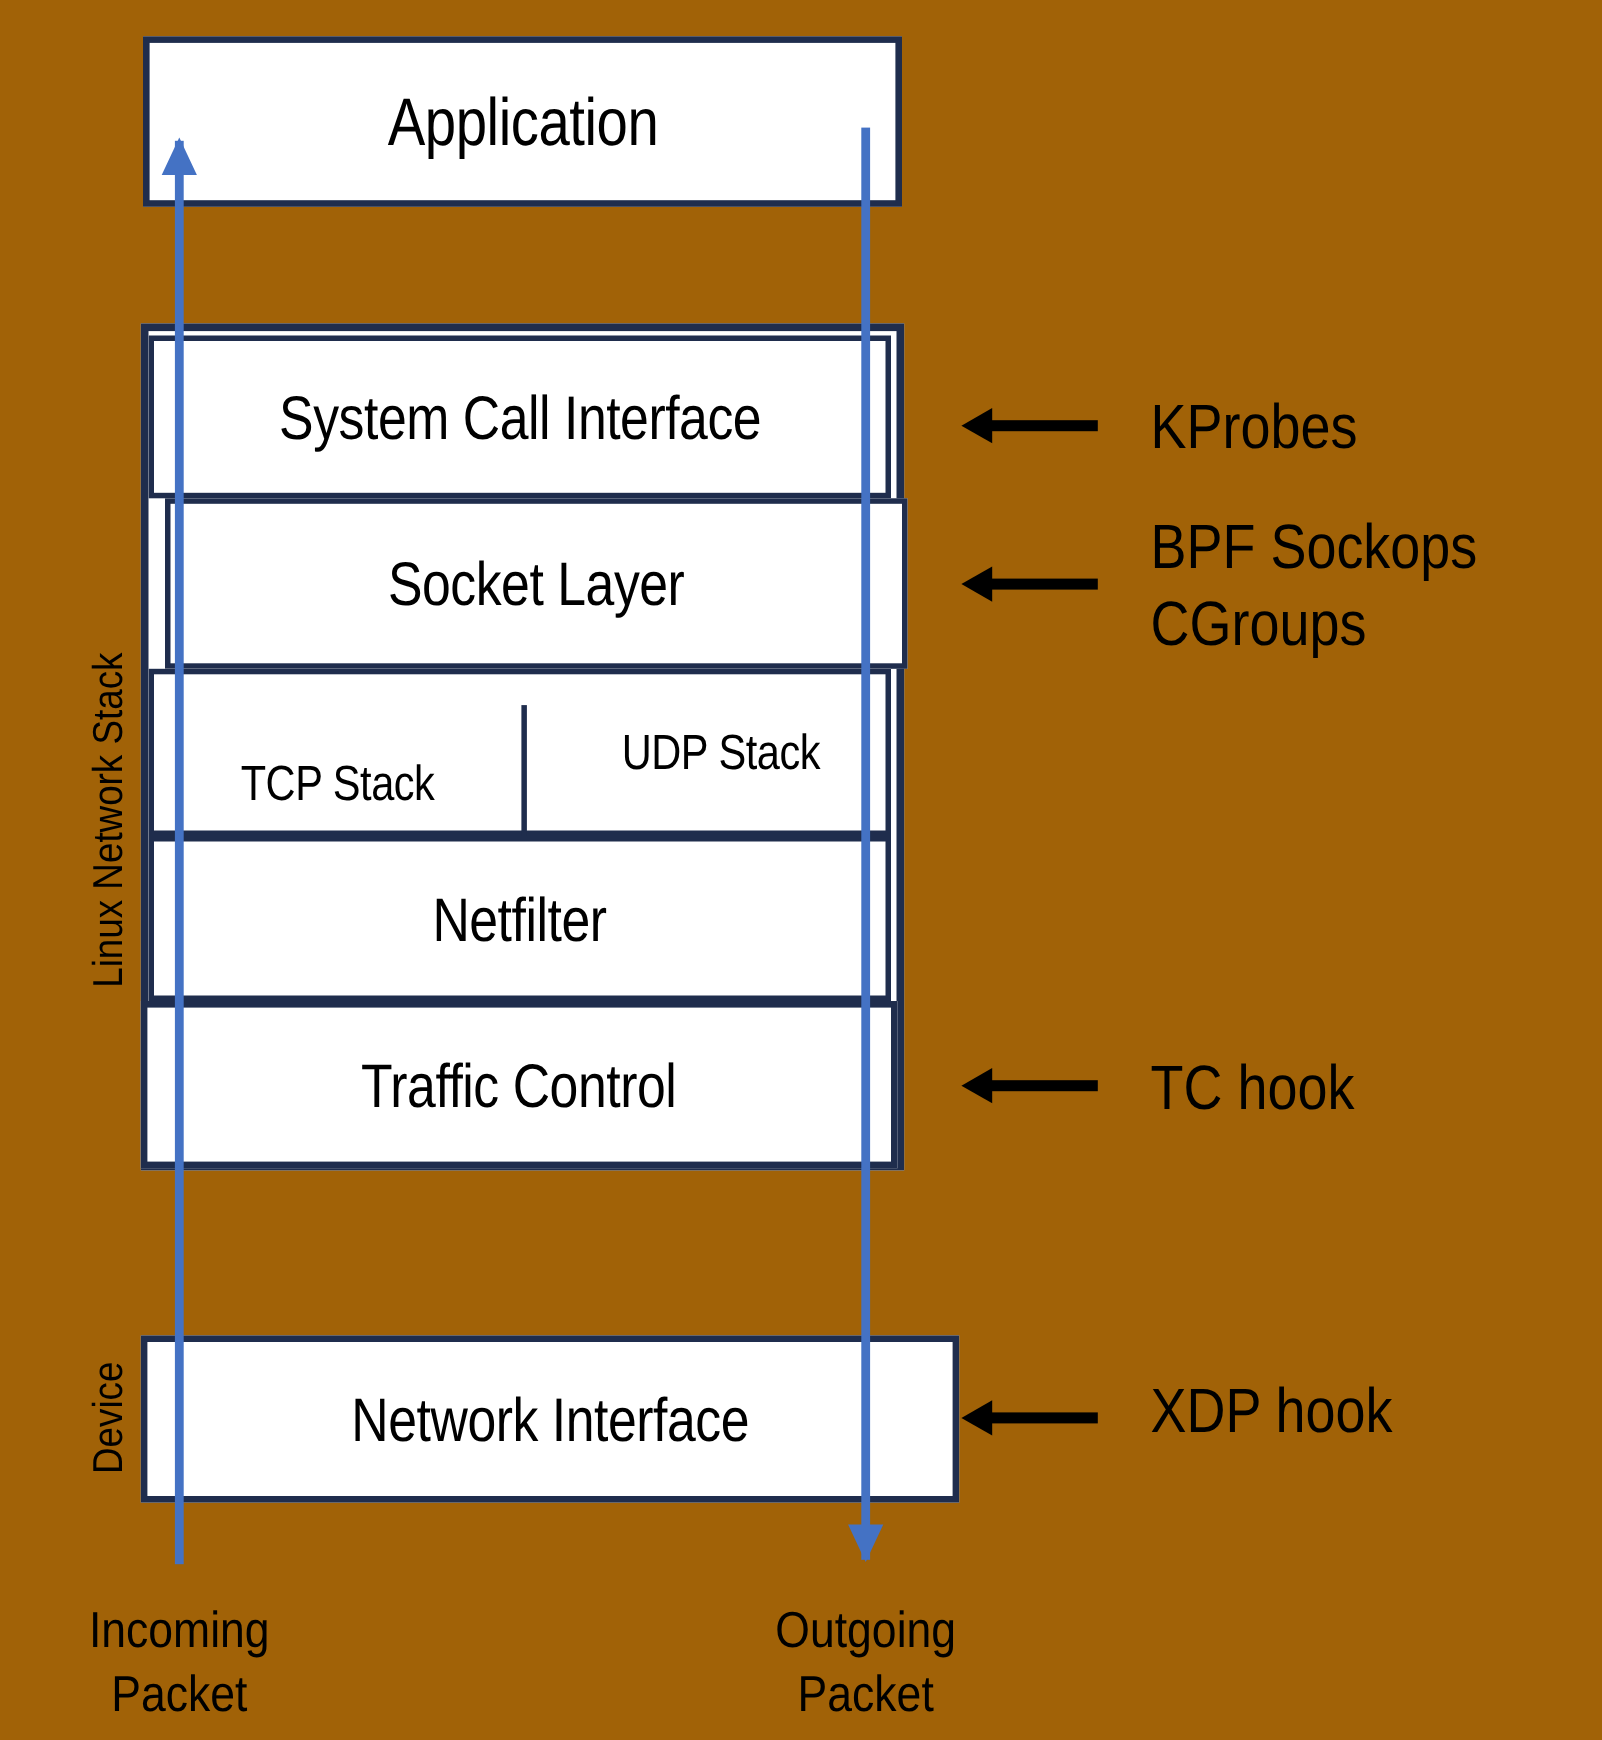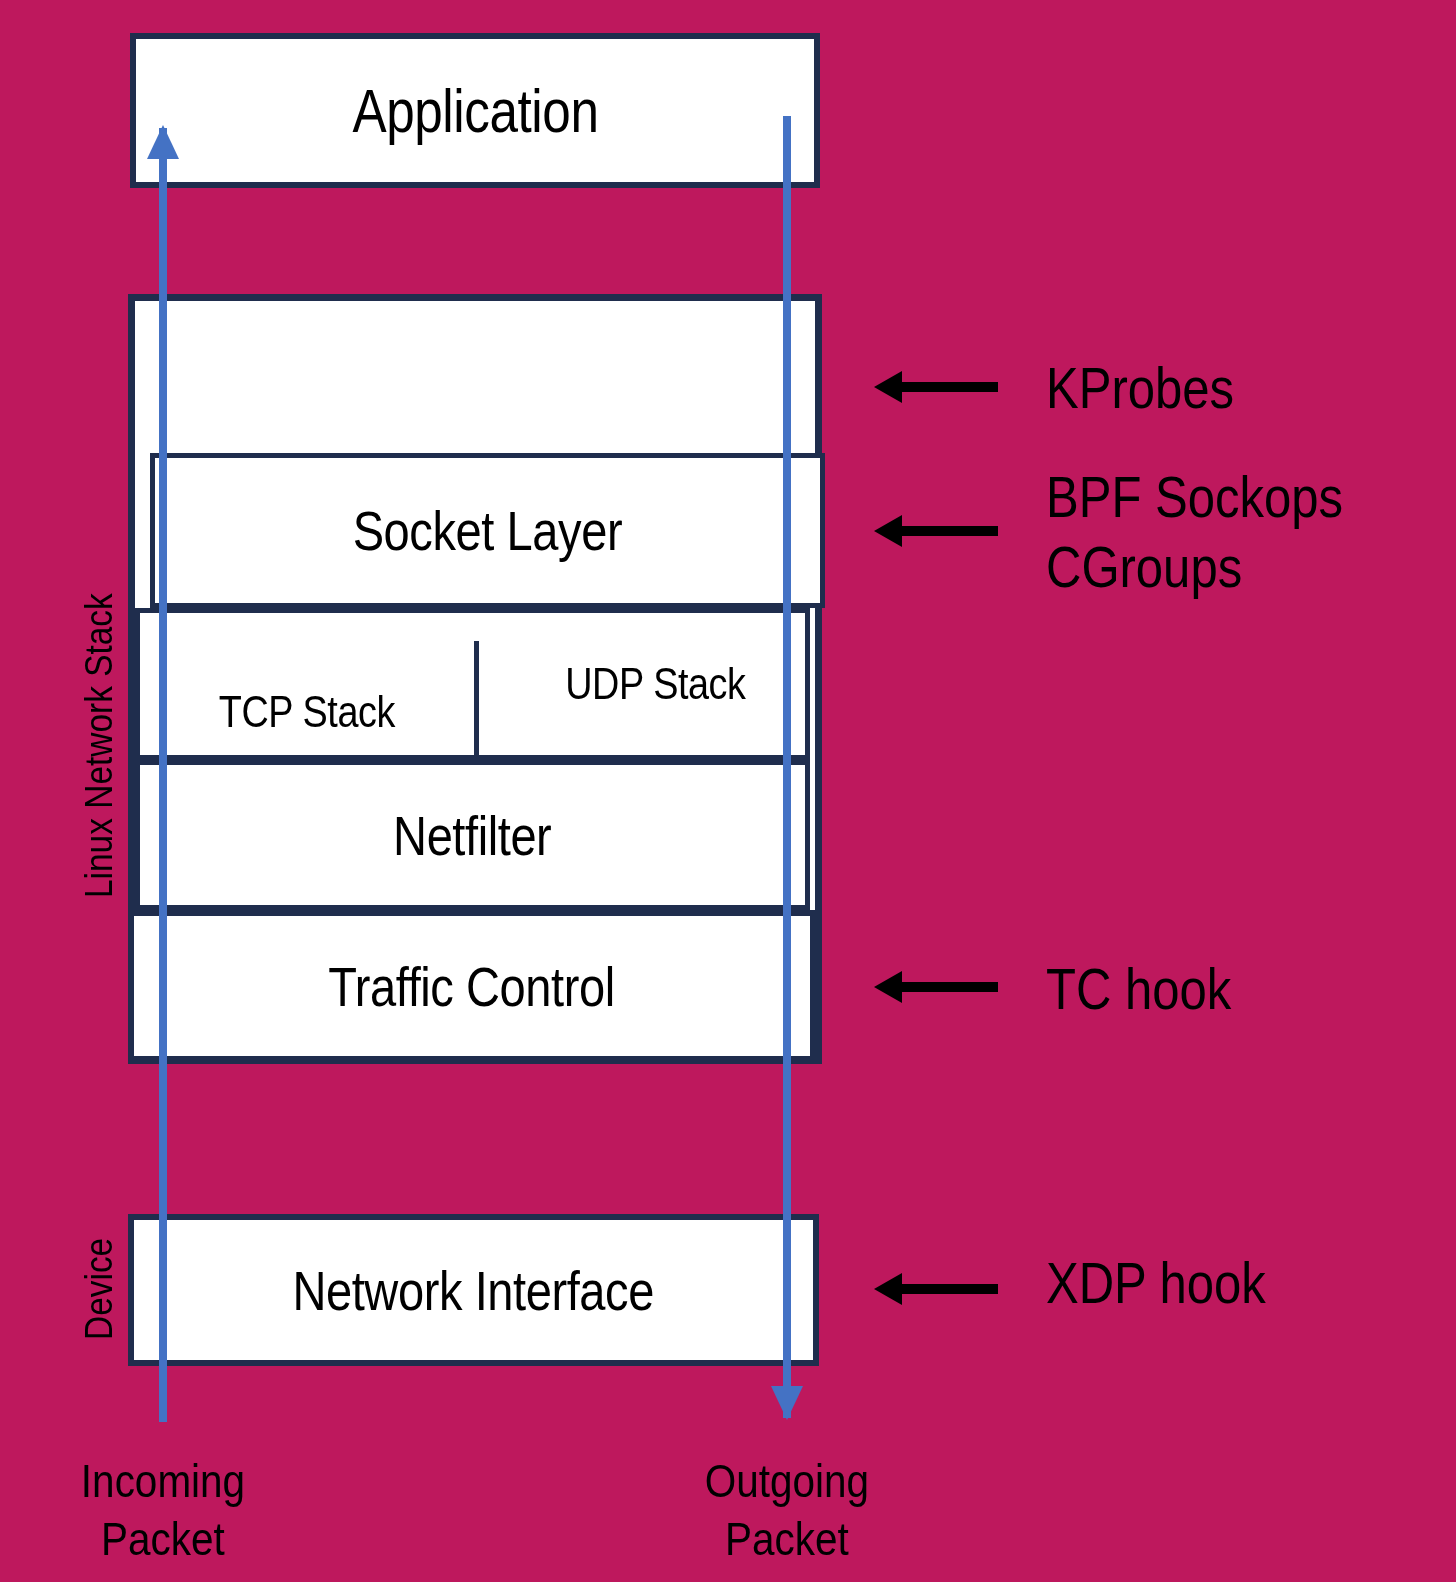--- a/index.html
+++ b/index.html
@@ -11,21 +11,21 @@
     width: 1456px;
     height: 1582px;
     font-family: "Liberation Sans", sans-serif;
     color: #000000;
     overflow: hidden;
   }
   #canvas {
     position: relative;
     width: 1456px;
     height: 1582px;
-    background: #be185d;
+    background: #a16207;
   }
 
   
   .box {
     position: absolute;
     box-sizing: border-box;
     border: 6px solid #1f2d4d;
     background: #ffffff;
     display: flex;
     align-items: center;
@@ -59,21 +59,21 @@
     justify-content: center;
     z-index: 3;
   }
 
   .app-box   { left: 130px; top: 33px;  width: 690px; height: 155px; border-width: 6px; z-index: 3;}
   .row-sci   { left: 135px; top: 305px; width: 675px; height: 148px; }
   .row-sock  { left: 150px; top: 453px; width: 675px; height: 155px; }
   .row-trans { left: 135px; top: 608px; width: 675px; height: 152px; }
   .row-nf    { left: 135px; top: 760px; width: 675px; height: 150px; }
   .row-tc    { left: 128px; top: 910px; width: 688px; height: 152px; border-width: 6px; }
-  .row-ni    { left: 128px; top: 1214px;width: 691px; height: 152px; border-width: 6px; }
+  .row-ni    { left: 128px; top: 1214px;width: 744px; height: 152px; border-width: 6px; }
 
   .tcp-cell, .udp-cell {
     position: absolute;
     top: 0;
     height: 100%;
     display: flex;
     align-items: center;
     justify-content: center;
     box-sizing: border-box;
   }
@@ -194,20 +194,23 @@
 <body>
 
 <div id="canvas">
 
   <div class="box app-box">
     <span class="box-label fs-big">Application</span>
   </div>
 
   <div class="box outer-stack"></div>
 
+  <div class="row row-sci">
+    <span class="box-label fs-med">System Call Interface</span>
+  </div>
 
   <div class="row row-sock">
     <span class="box-label fs-med">Socket Layer</span>
   </div>
 
   <div class="row row-trans">
     <div class="tcp-cell">
       <span class="box-label fs-small">TCP Stack</span>
     </div>
     <div class="udp-cell">

